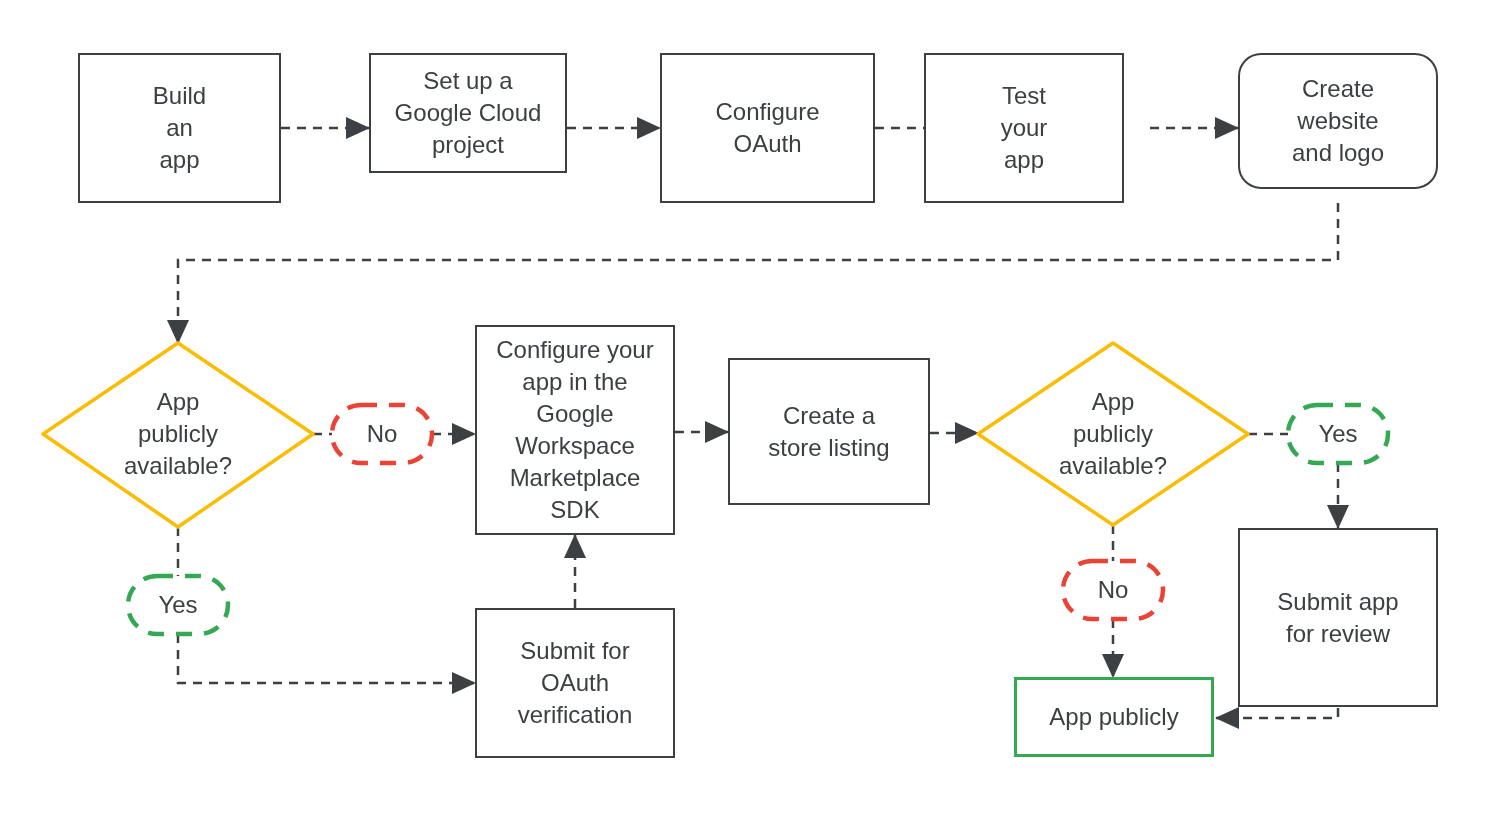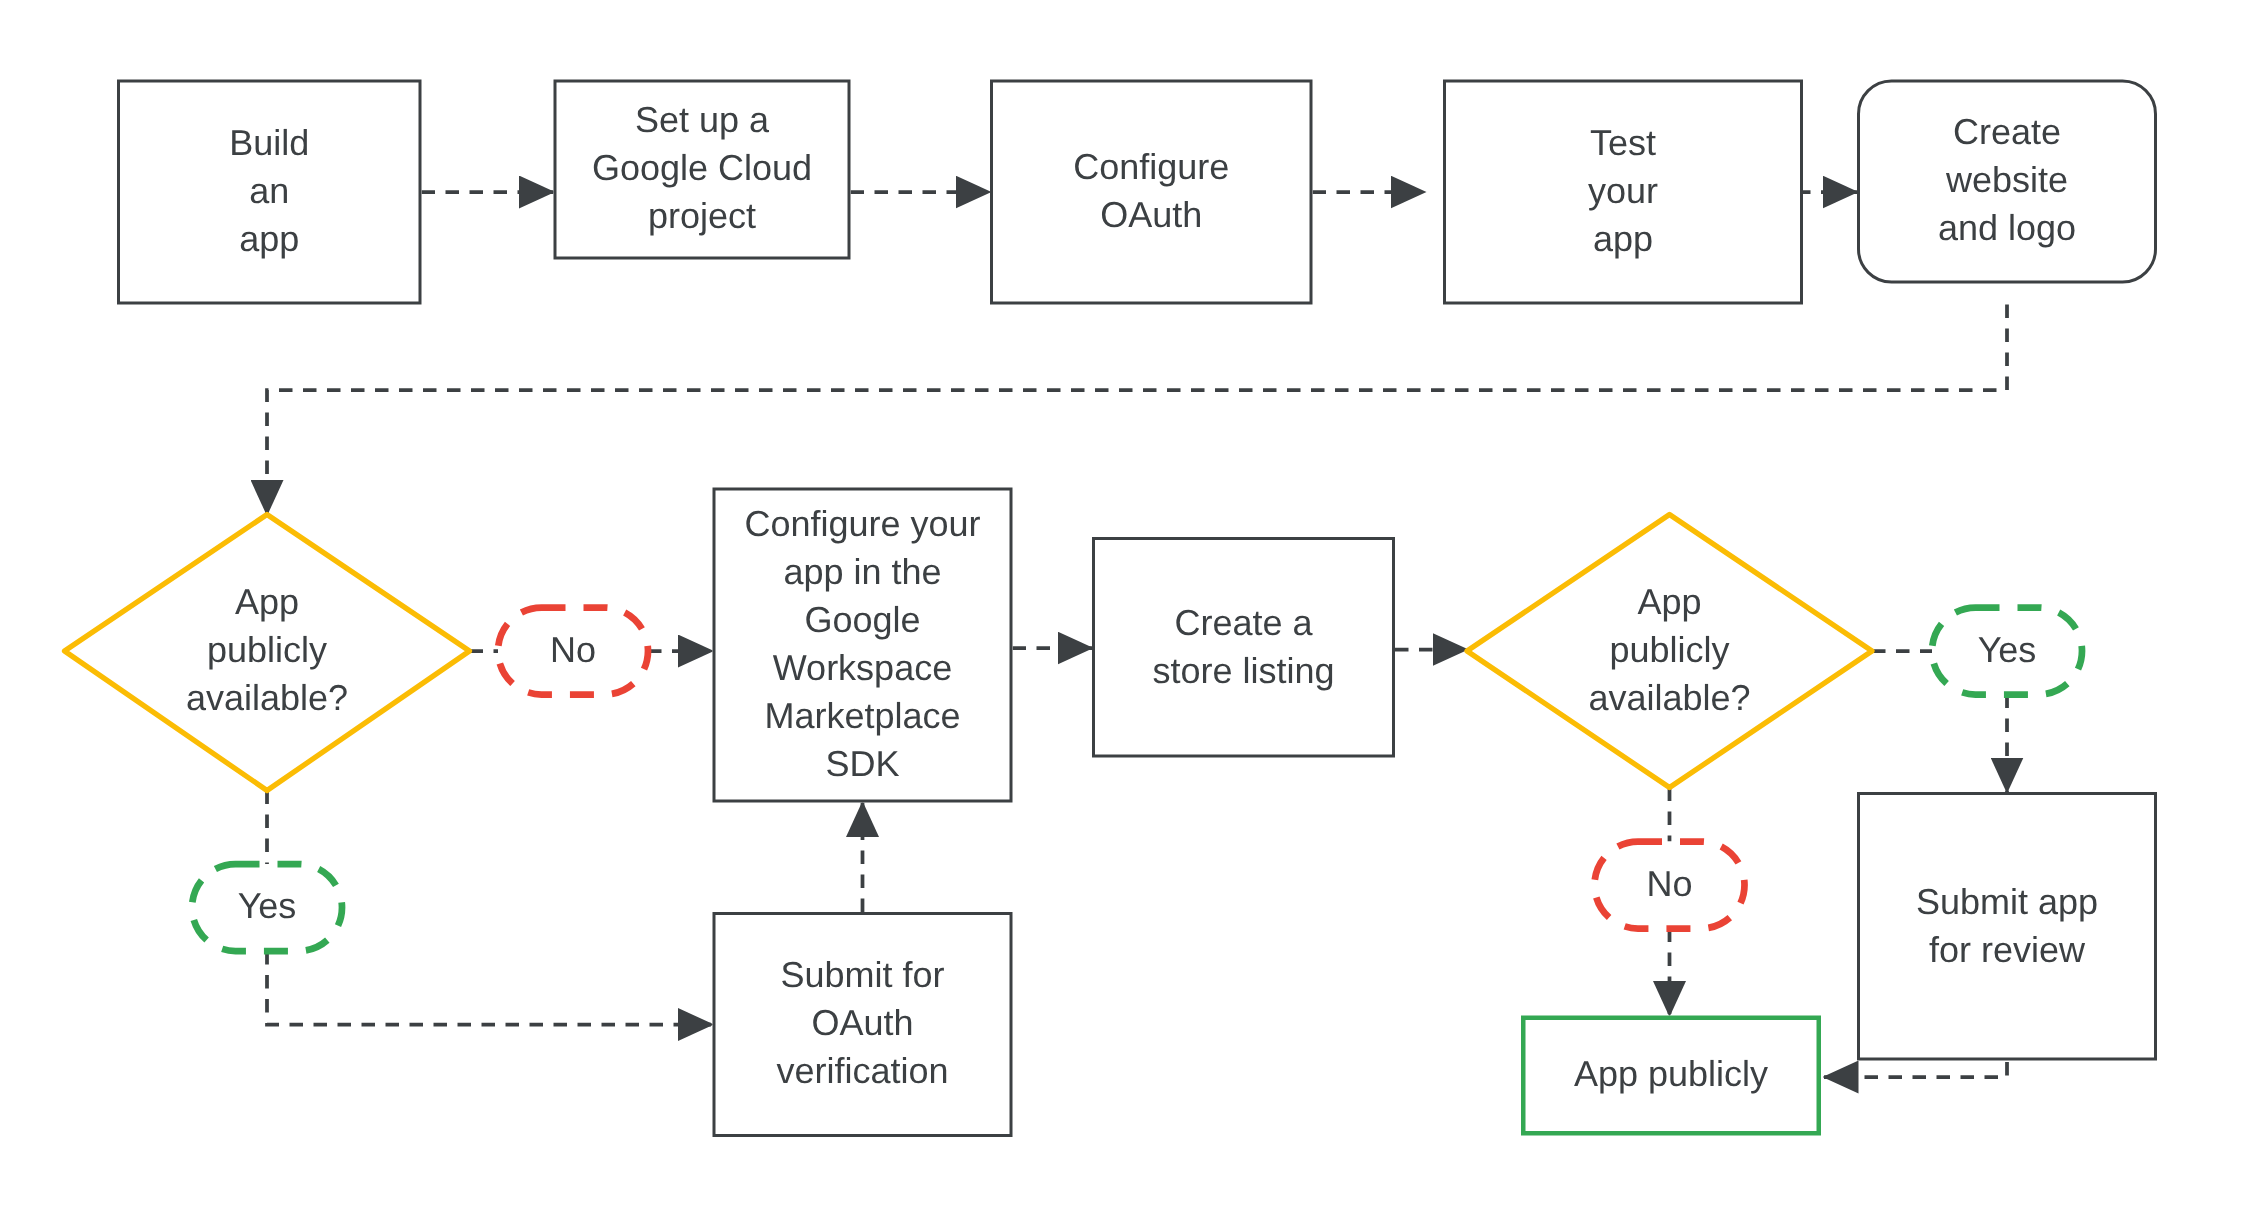--- a/index.html
+++ b/index.html
@@ -86,21 +86,21 @@
 an
 app</div>
 
   <div class="node box" style="left:369px; top:53px; width:198px; height:120px;">Set up a
 Google Cloud
 project</div>
 
   <div class="node box" style="left:660px; top:53px; width:215px; height:150px;">Configure
 OAuth</div>
 
-  <div class="node box" style="left:962px; top:53px; width:240px; height:150px;text-align:center;">Test
+  <div class="node box" style="left:924px; top:53px; width:200px; height:150px;text-align:center;">Test
 your
 app</div>
 
   <div class="node box" style="left:1238px; top:53px; width:200px; height:136px;border-radius:23px;">Create
 website
 and logo</div>
 
   <div class="node box" style="left:728px; top:358px; width:202px; height:147px;">Create a
 store listing</div>
 

